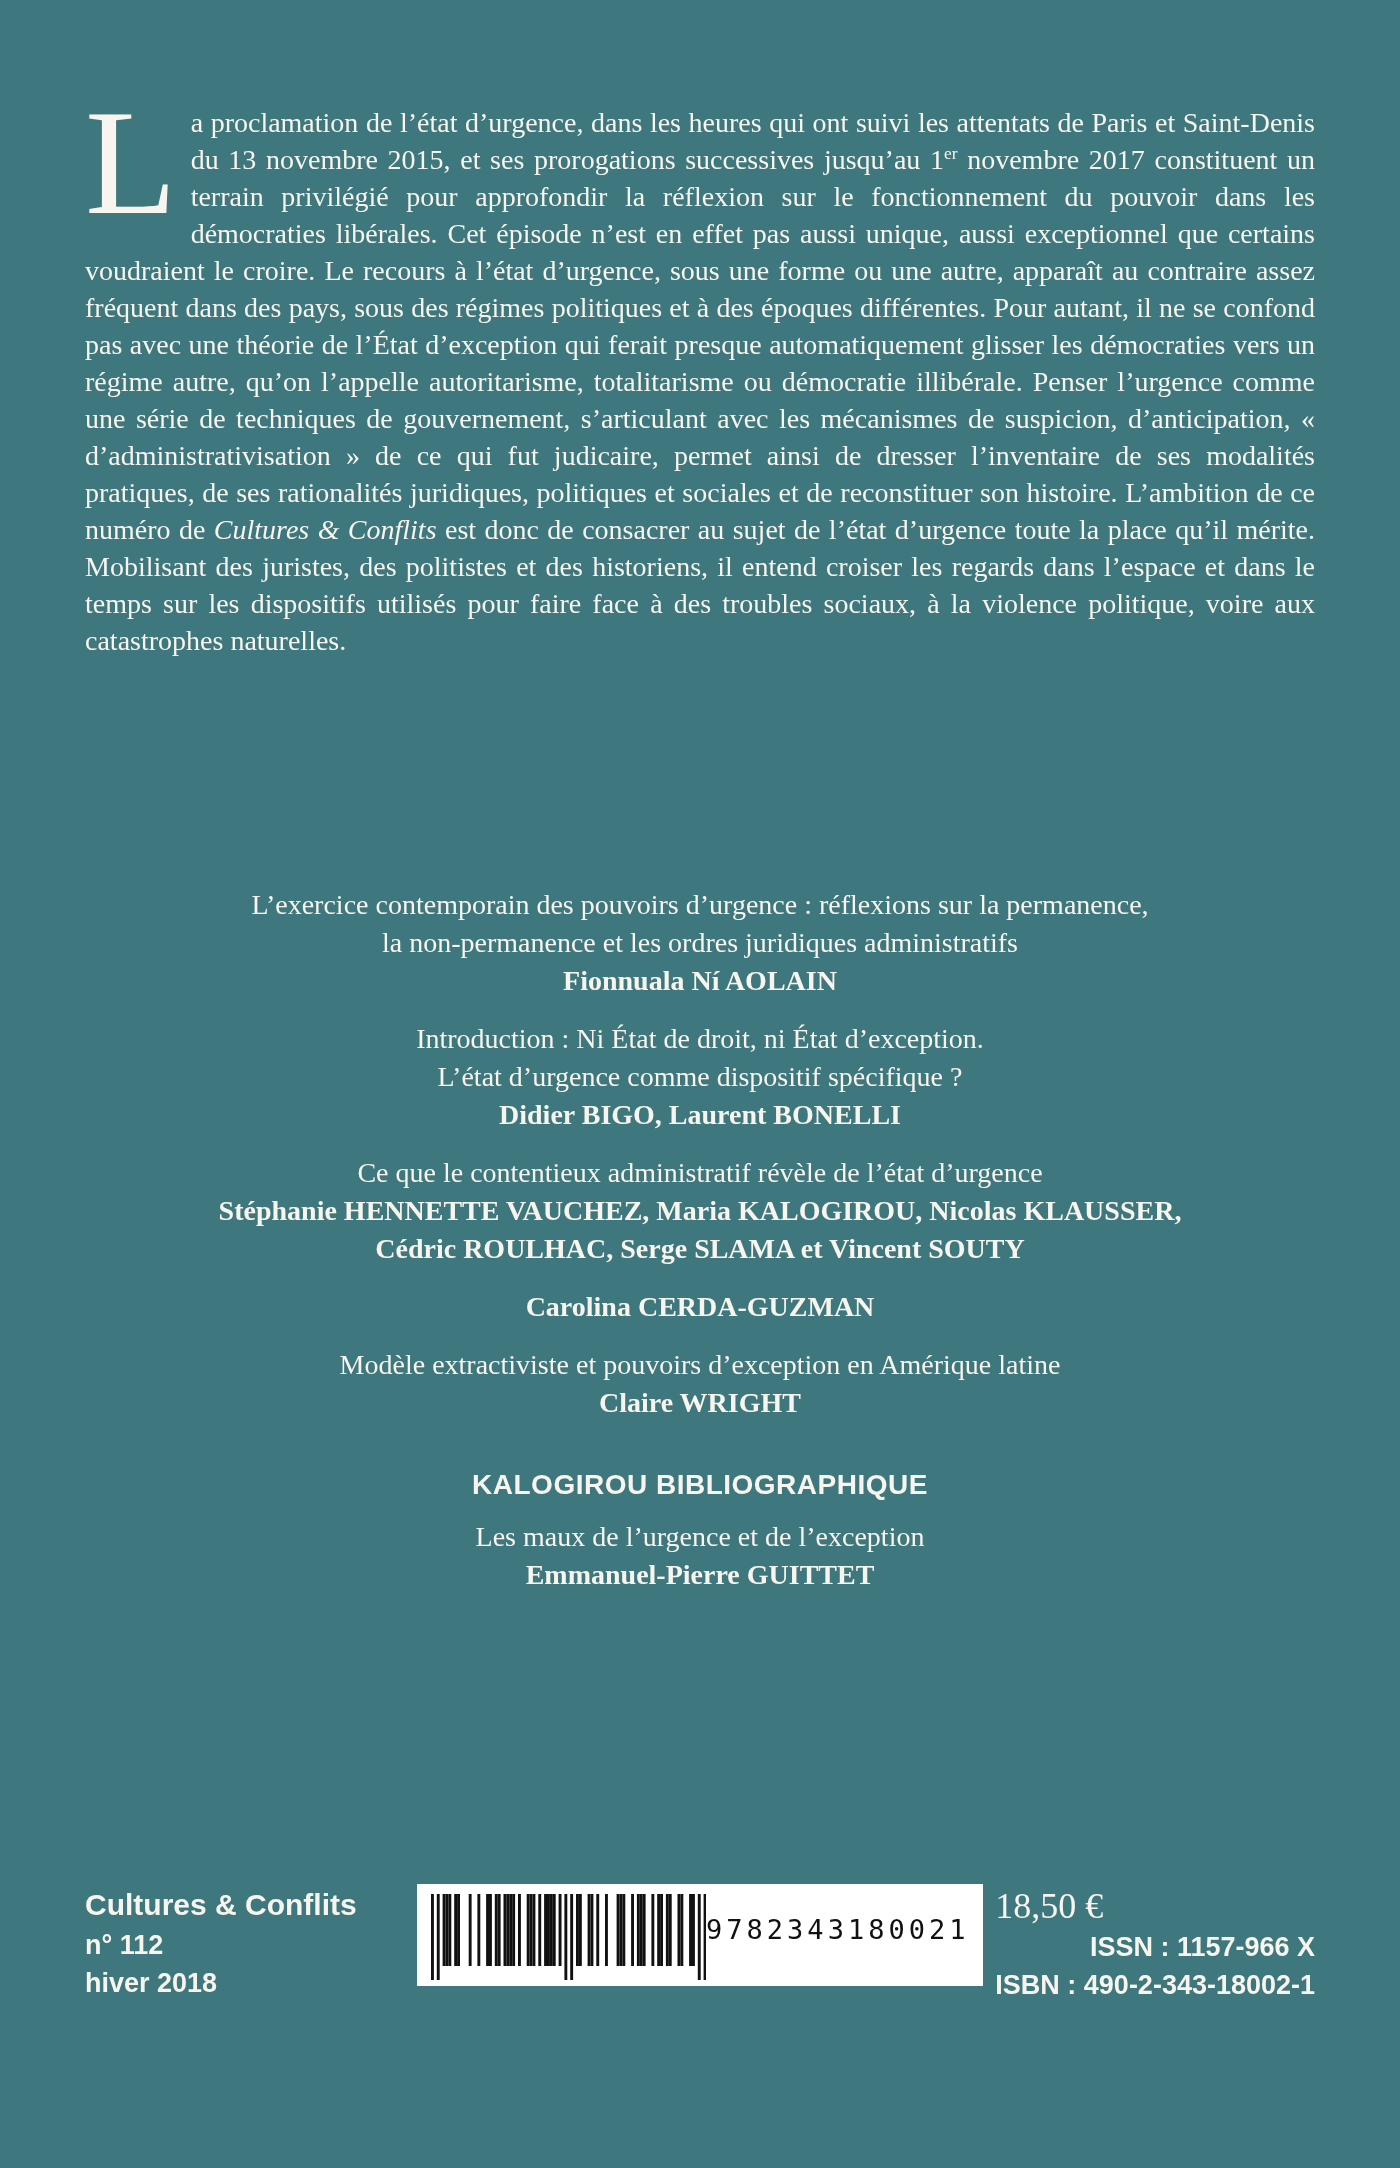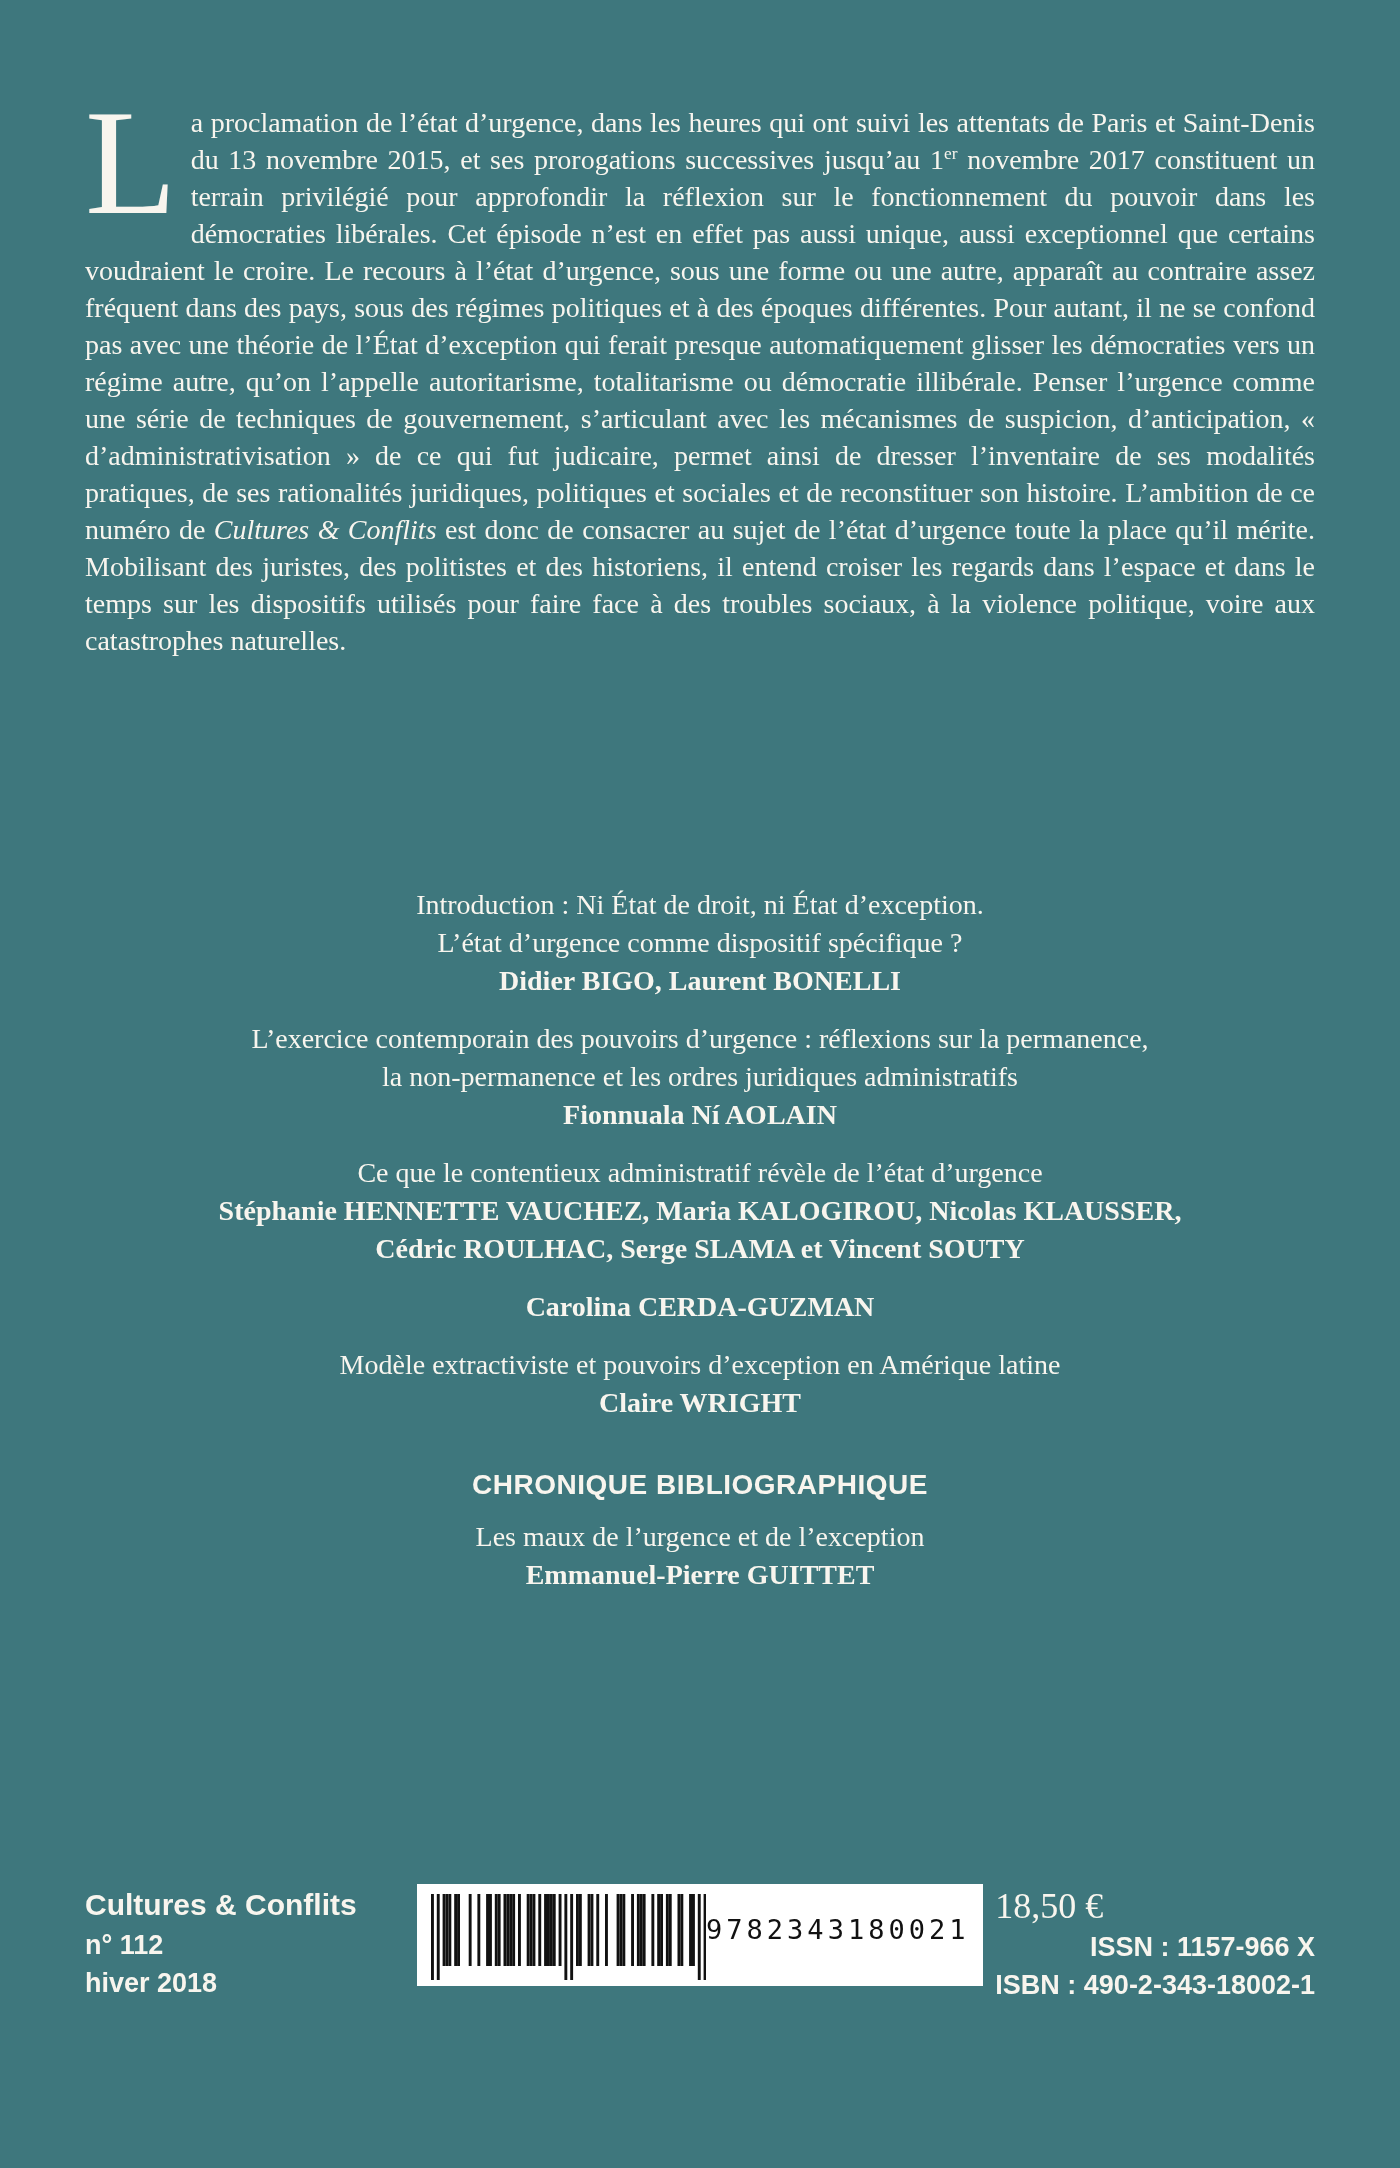--- a/index.html
+++ b/index.html
@@ -73,44 +73,44 @@
 
 <div class="page">
 
   <div class="intro">
     <span class="dropcap">L</span><span id="intro-text"><span>a proclamation de l’état d’urgence, dans les heures qui ont suivi les attentats de Paris et Saint-Denis du 13 novembre 2015, et ses prorogations successives jusqu’au 1</span><sup>er</sup><span> novembre 2017 constituent un terrain privilégié pour approfondir la réflexion sur le fonctionnement du pouvoir dans les démocraties libérales. Cet épisode n’est en effet pas aussi unique, aussi exceptionnel que certains voudraient le croire. Le recours à l’état d’urgence, sous une forme ou une autre, apparaît au contraire assez fréquent dans des pays, sous des régimes politiques et à des époques différentes. Pour autant, il ne se confond pas avec une théorie de l’État d’exception qui ferait presque automatiquement glisser les démocraties vers un régime autre, qu’on l’appelle autoritarisme, totalitarisme ou démocratie illibérale. Penser l’urgence comme une série de techniques de gouvernement, s’articulant avec les mécanismes de suspicion, d’anticipation, « d’administrativisation » de ce qui fut judicaire, permet ainsi de dresser l’inventaire de ses modalités pratiques, de ses rationalités juridiques, politiques et sociales et de reconstituer son histoire. L’ambition de ce numéro de </span><i>Cultures &amp; Conflits</i><span> est donc de consacrer au sujet de l’état d’urgence toute la place qu’il mérite. Mobilisant des juristes, des politistes et des historiens, il entend croiser les regards dans l’espace et dans le temps sur les dispositifs utilisés pour faire face à des troubles sociaux, à la violence politique, voire aux catastrophes naturelles.</span></span>
   </div>
 
   <div class="toc">
     <div id="articles-list">
         <div class="toc-item">
+          <div class="toc-title">L’exercice contemporain des pouvoirs d’urgence : réflexions sur la permanence,</div>
+          <div class="toc-title">la non-permanence et les ordres juridiques administratifs</div>
+          <div class="toc-authors">Fionnuala Ní AOLAIN</div>
+        </div>
+        <div class="toc-item">
           <div class="toc-title">Introduction : Ni État de droit, ni État d’exception.</div>
           <div class="toc-title">L’état d’urgence comme dispositif spécifique ?</div>
           <div class="toc-authors">Didier BIGO, Laurent BONELLI</div>
-        </div>
-        <div class="toc-item">
-          <div class="toc-title">L’exercice contemporain des pouvoirs d’urgence : réflexions sur la permanence,</div>
-          <div class="toc-title">la non-permanence et les ordres juridiques administratifs</div>
-          <div class="toc-authors">Fionnuala Ní AOLAIN</div>
         </div>
         <div class="toc-item">
           <div class="toc-title">Ce que le contentieux administratif révèle de l’état d’urgence</div>
           <div class="toc-authors">Stéphanie HENNETTE VAUCHEZ, Maria KALOGIROU, Nicolas KLAUSSER,</div>
           <div class="toc-authors">Cédric ROULHAC, Serge SLAMA et Vincent SOUTY</div>
         </div>
         <div class="toc-item">
           <div class="toc-authors">Carolina CERDA-GUZMAN</div>
         </div>
         <div class="toc-item">
           <div class="toc-title">Modèle extractiviste et pouvoirs d’exception en Amérique latine</div>
           <div class="toc-authors">Claire WRIGHT</div>
         </div>
       </div>
 
-    <div class="section-heading chronique">CHRONIQUE BIBLIOGRAPHIQUE</div>
+    <div class="section-heading chronique">KALOGIROU BIBLIOGRAPHIQUE</div>
     <div id="chronique-list">
         <div class="toc-item">
           <div class="toc-title">Les maux de l’urgence et de l’exception</div>
           <div class="toc-authors">Emmanuel-Pierre GUITTET</div>
         </div>
       </div>
   </div>
 
   <div class="footer">
     <div class="footer-left">

